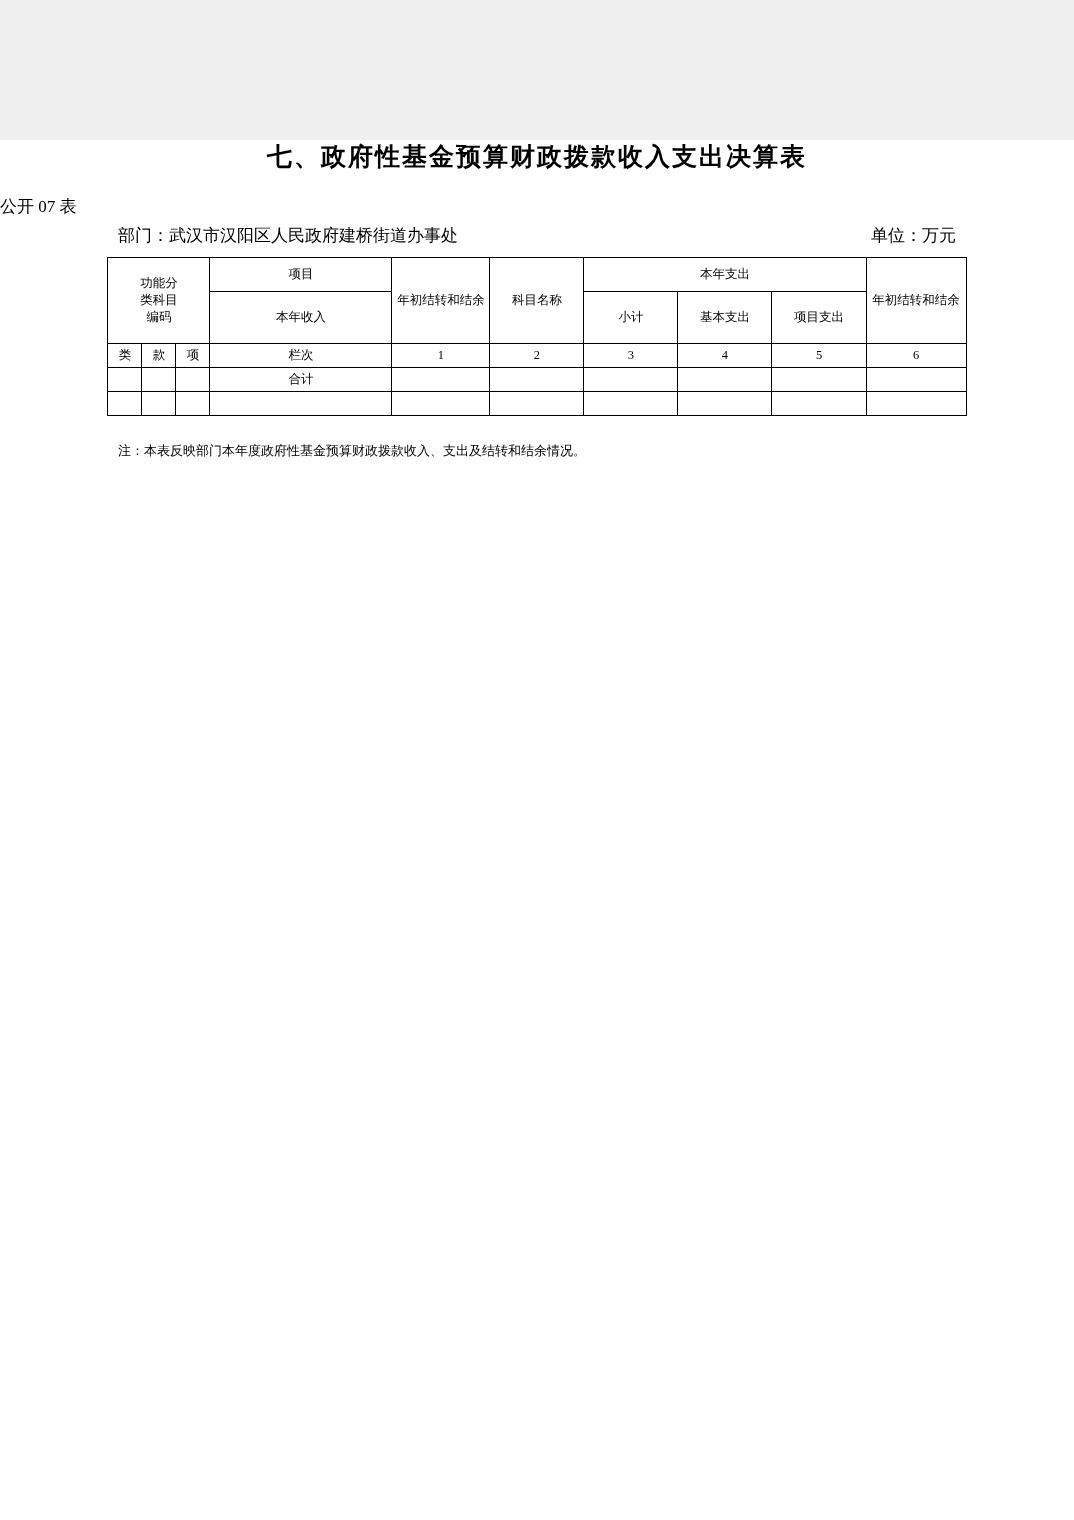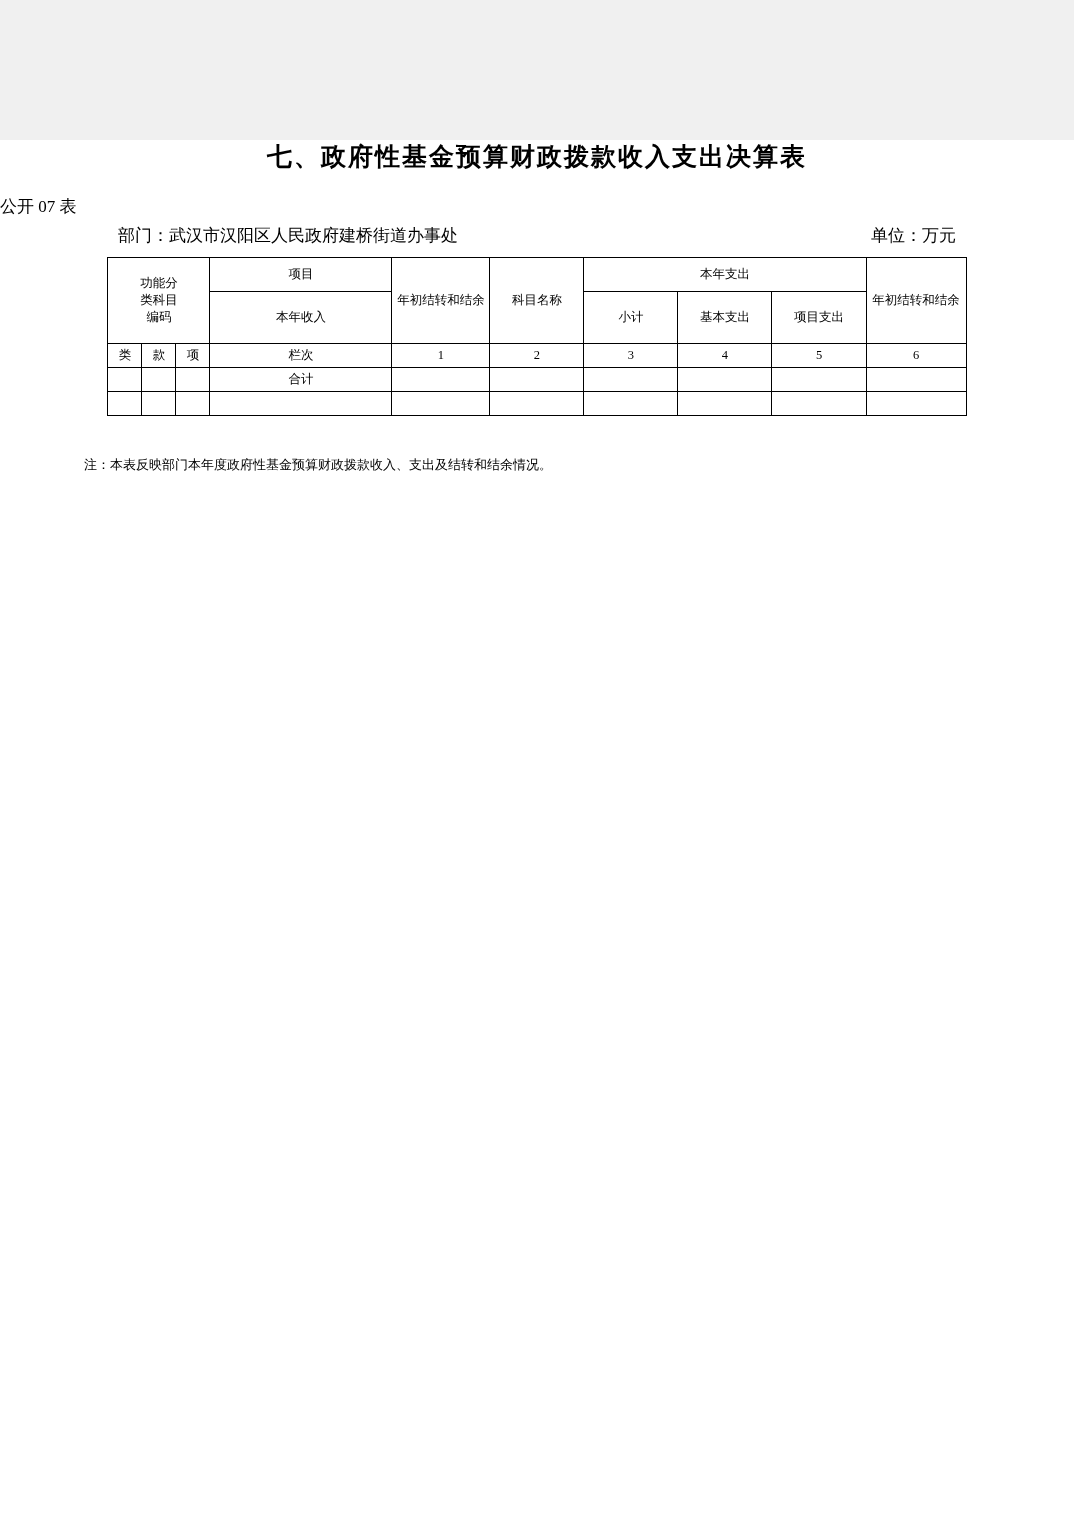--- a/index.html
+++ b/index.html
@@ -60,22 +60,22 @@
     vertical-align: middle;
     font-size: 12.5px;
     font-family: "Liberation Serif", serif;
     padding: 2px 1px;
     line-height: 1.35;
   }
   td.h {
     font-size: 12.5px;
   }
   .notes {
-    padding: 0 84px;
-    margin-top: 36px;
+    padding: 0 118px;
+    margin-top: 22px;
     font-size: 13px;
     font-family: "Liberation Serif", serif;
     line-height: 2.0;
   }
   .note-line {
     margin-bottom: 14px;
   }
   .tall { height: 34px; }
   .row-h { height: 24px; }
 </style>

